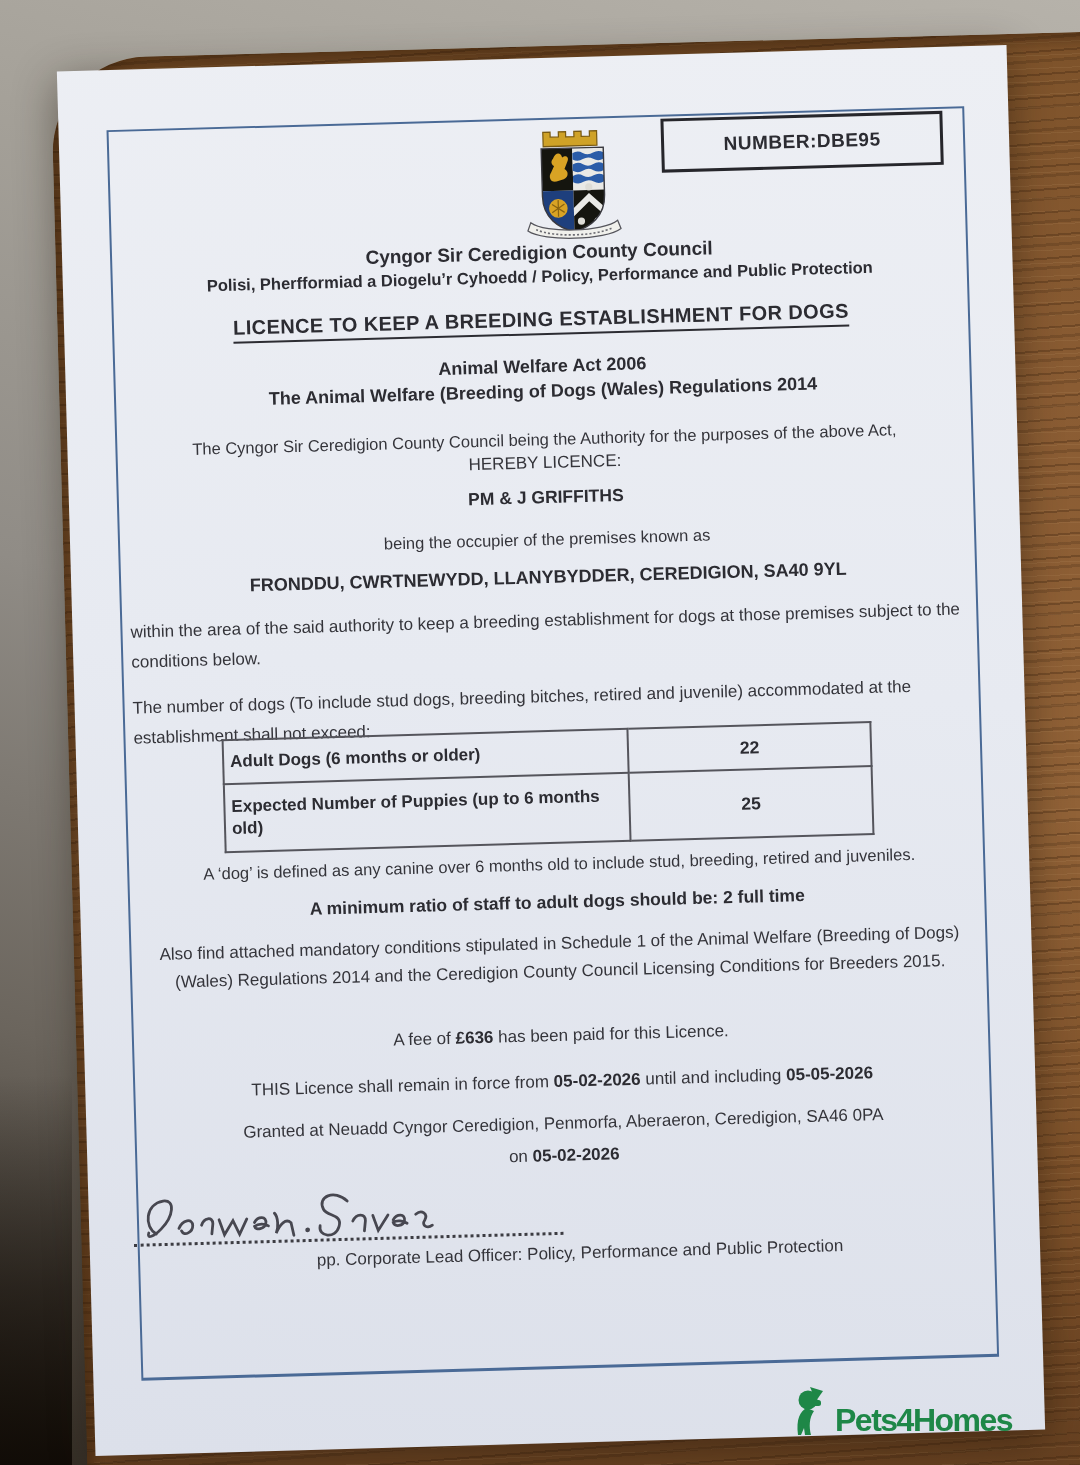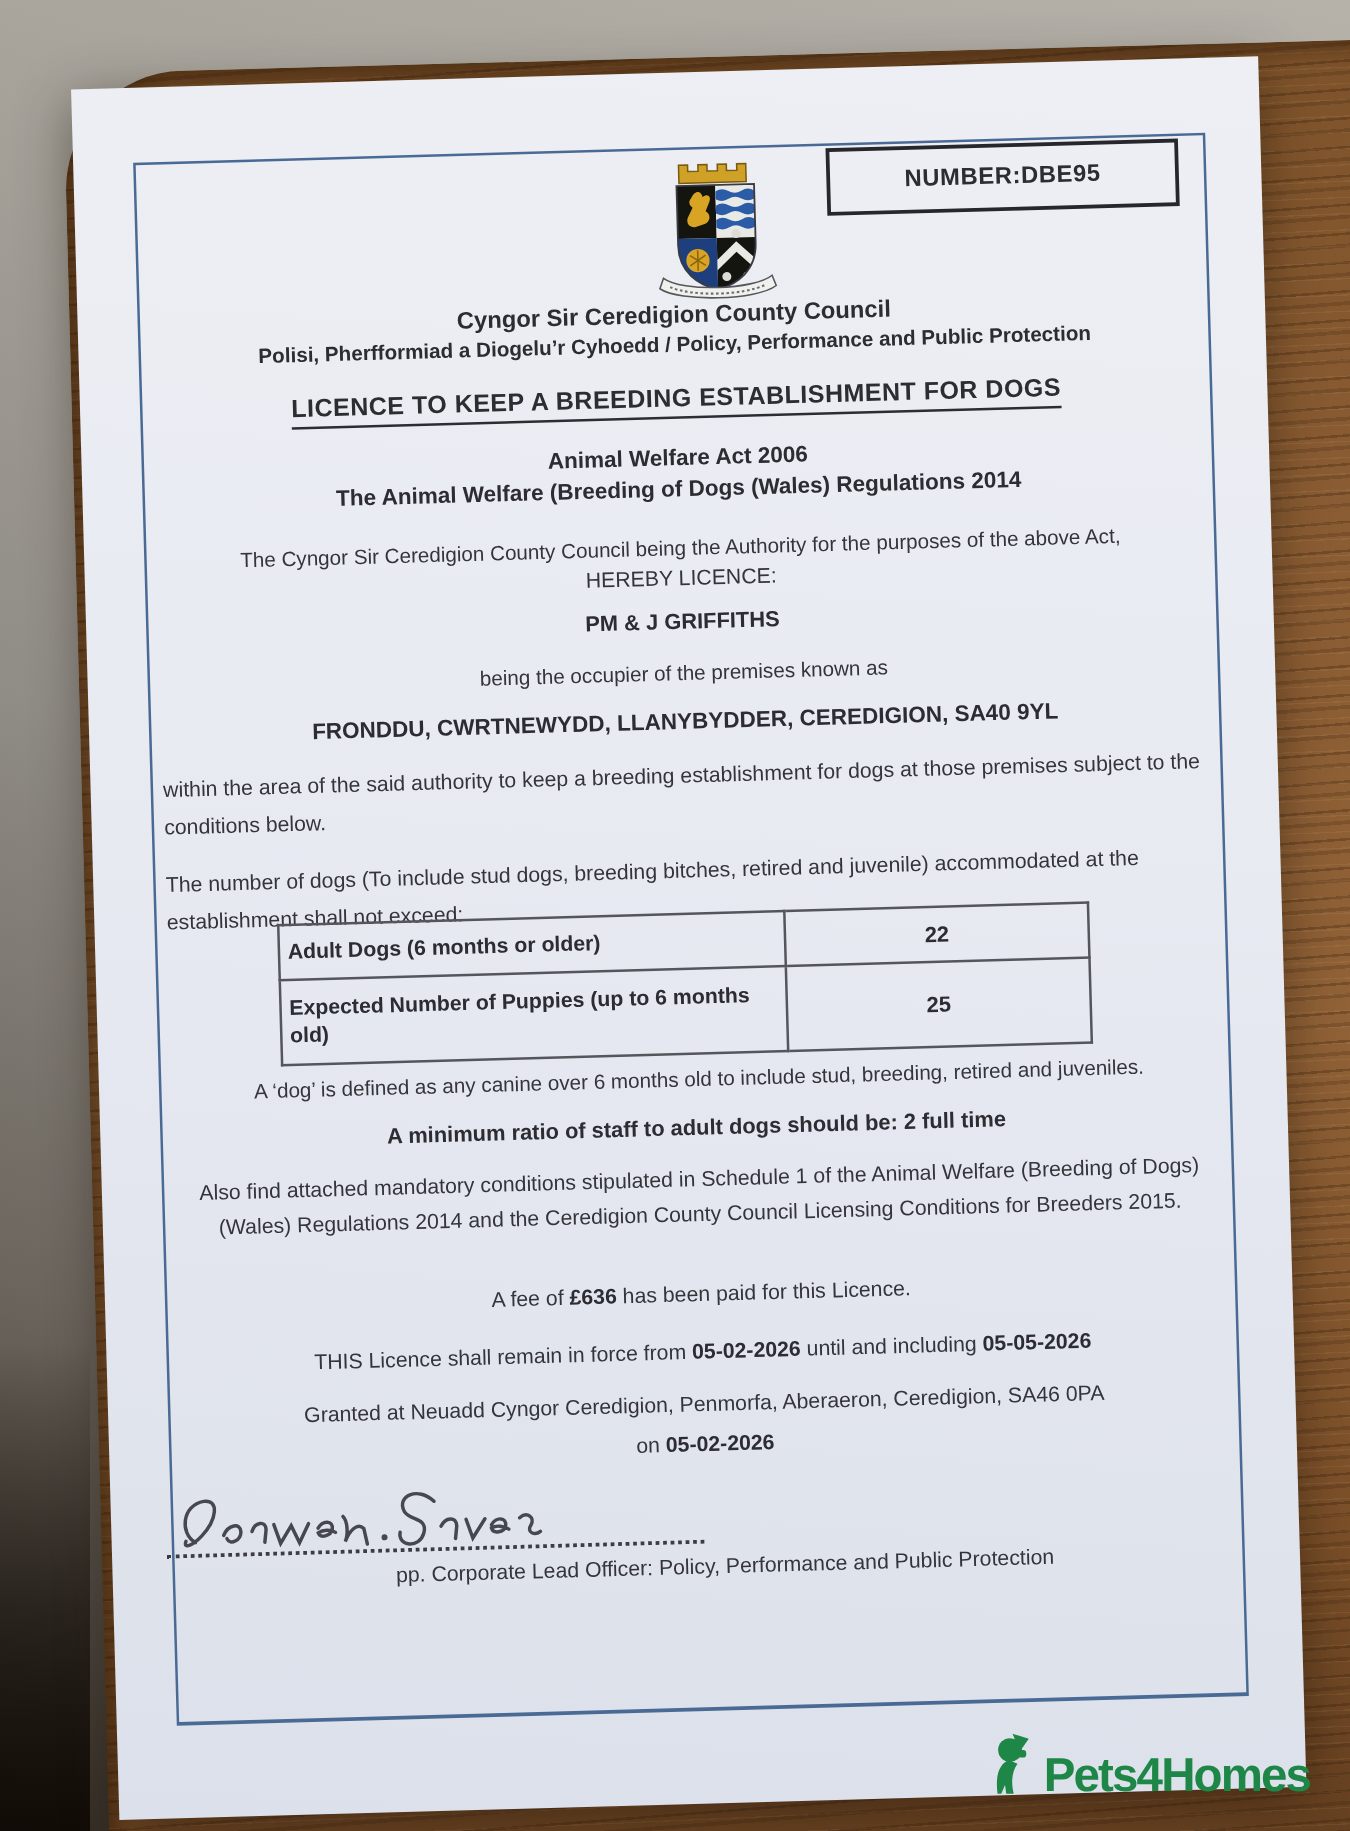--- a/index.html
+++ b/index.html
@@ -51,21 +51,21 @@
   .dogtable td{border:2px solid #55555c;font-weight:bold;color:#2c2c32;font-size:17px;line-height:22px;}
   .dogtable td.lab{width:393px;padding:4px 4px 4px 6px;text-align:left;}
   .dogtable td.val{text-align:center;font-size:17.5px;}
   .row1 td{height:34px;} .row2 td{height:58px;}
   .sig{position:absolute;top:1122px;left:46px;width:380px;height:58px;}
   .dotted{position:absolute;top:1174px;left:44px;width:430px;border-bottom:3px dotted #3c3c42;}
   .pp{position:absolute;top:1186px;left:48px;right:44px;text-align:center;text-indent:26px;font-size:17px;}
   .sr{position:absolute;width:1px;height:1px;overflow:hidden;clip-path:inset(50%);}
   
   .watermark{position:absolute;left:786px;top:1384px;z-index:5;display:flex;align-items:flex-end;gap:3px;}
-  .wm-text{font-weight:bold;font-size:38px;letter-spacing:-1.5px;color:#1e8747;line-height:40px;}
+  .wm-text{font-weight:bold;font-size:32px;letter-spacing:-1.5px;color:#1e8747;line-height:40px;}
 </style>
 </head>
 <body>
 
 <div class="wood"></div>
 <div class="shadow-corner"></div>
 
 <div class="paper-wrap">
   <div class="paper">
     <div class="frame"></div>

